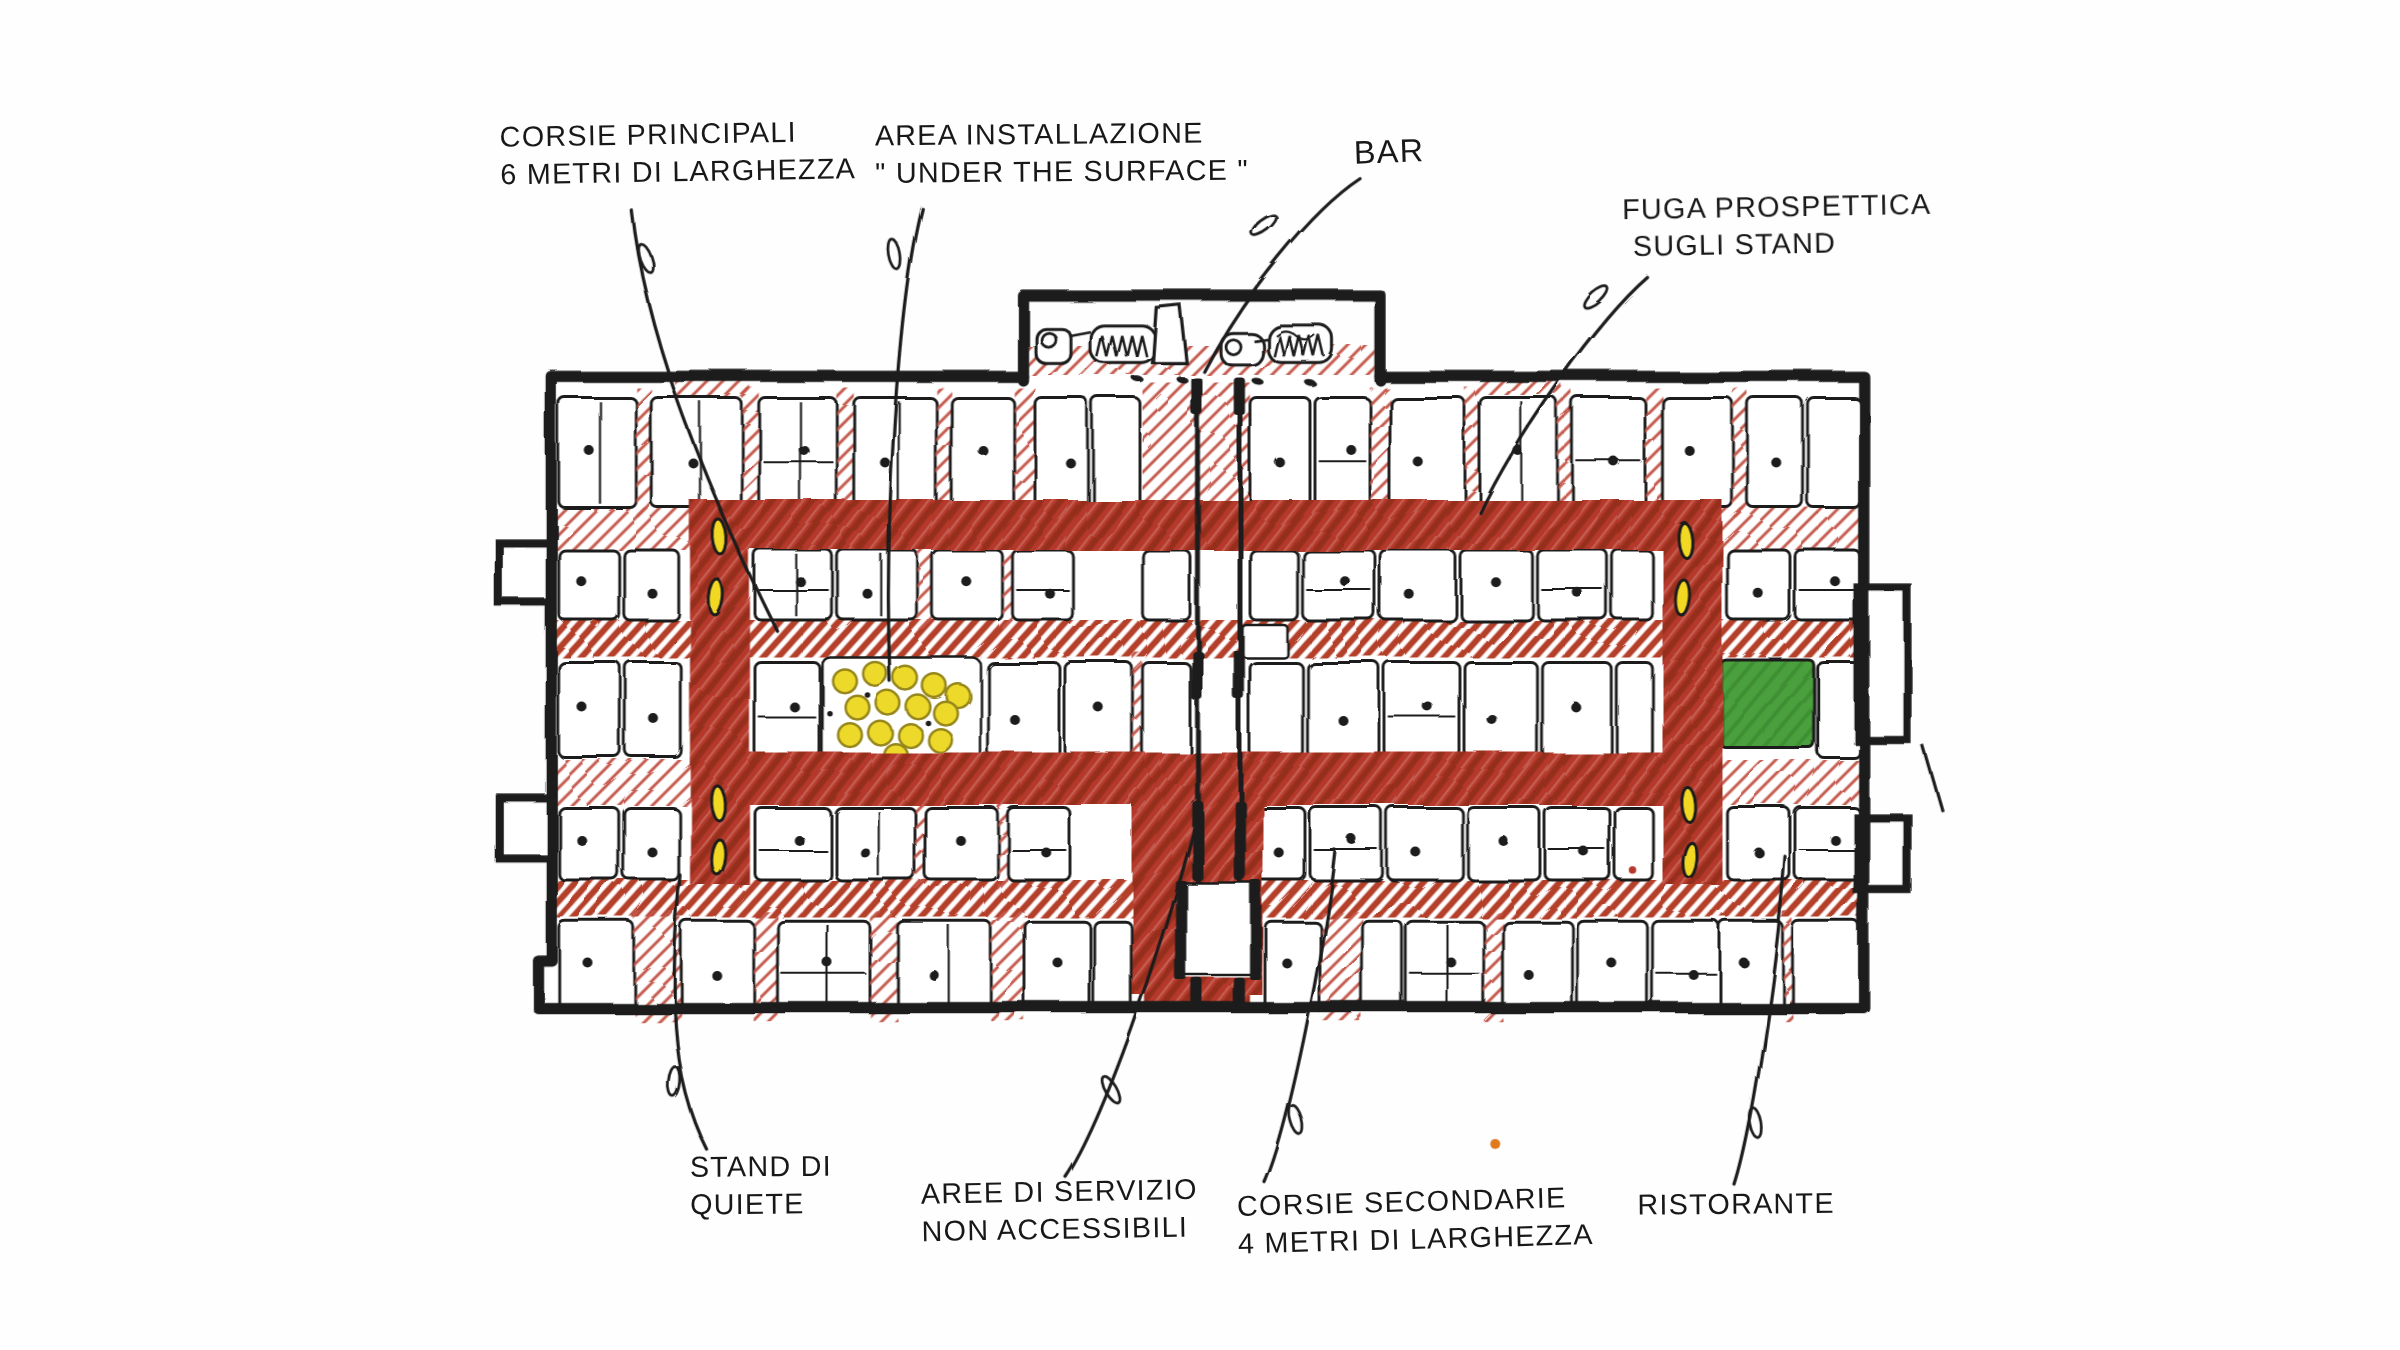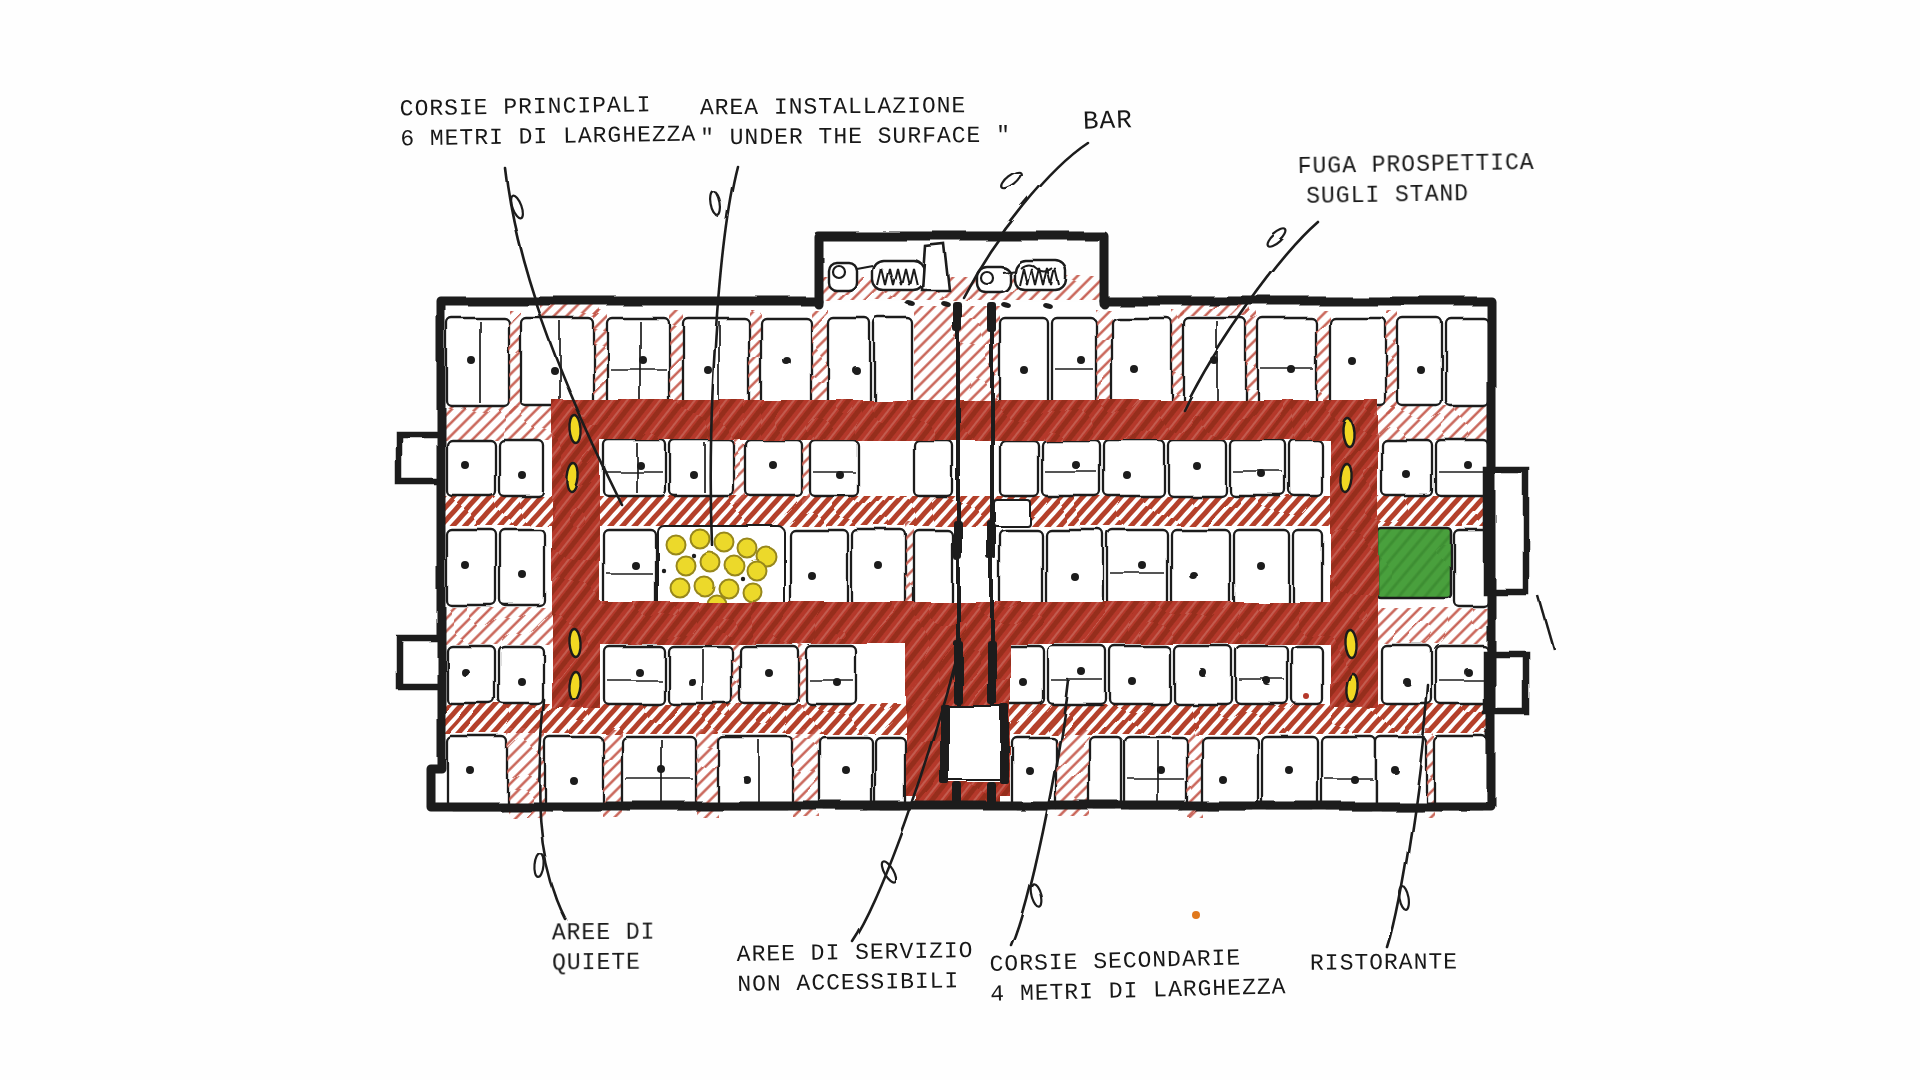--- a/index.html
+++ b/index.html
@@ -1,17 +1,17 @@
 <!DOCTYPE html>
 <html><head>
 <meta charset="utf-8">
 <style>
   html,body{margin:0;padding:0;background:#fff;}
   .stage{position:relative;width:1920px;height:1080px;background:#fefefe;overflow:hidden;
-         font-family:Liberation Mono, monospace;}
+         font-family:Liberation Sans, sans-serif;}
   .plan-svg{position:absolute;left:0;top:0;width:1920px;height:1080px;}
   .note{position:absolute;color:#181818;font-size:23px;line-height:1.32;letter-spacing:1px;
         white-space:nowrap;font-weight:500;}
   .note .l2{display:block;}
   .note-bar{font-size:26px;}
 </style>
 </head>
 <body>
 
 <div class="stage">
@@ -379,21 +379,21 @@
   <div class="note note-bar" style="left:1083px;top:104px;transform:rotate(-2deg)">
     <span>BAR</span>
   </div>
 
   <div class="note" style="left:1298px;top:150px;transform:rotate(-1deg)">
     <span>FUGA PROSPETTICA</span>
     <span class="l2" style="padding-left:8px">SUGLI STAND</span>
   </div>
 
   <div class="note" style="left:552px;top:918px;transform:rotate(-0.5deg)">
-    <span>AREE DI</span>
+    <span>STAND DI</span>
     <span class="l2">QUIETE</span>
   </div>
 
   <div class="note" style="left:737px;top:938px;transform:rotate(-1deg)">
     <span>AREE DI SERVIZIO</span>
     <span class="l2">NON ACCESSIBILI</span>
   </div>
 
   <div class="note" style="left:990px;top:946px;transform:rotate(-1.5deg)">
     <span>CORSIE SECONDARIE</span>

